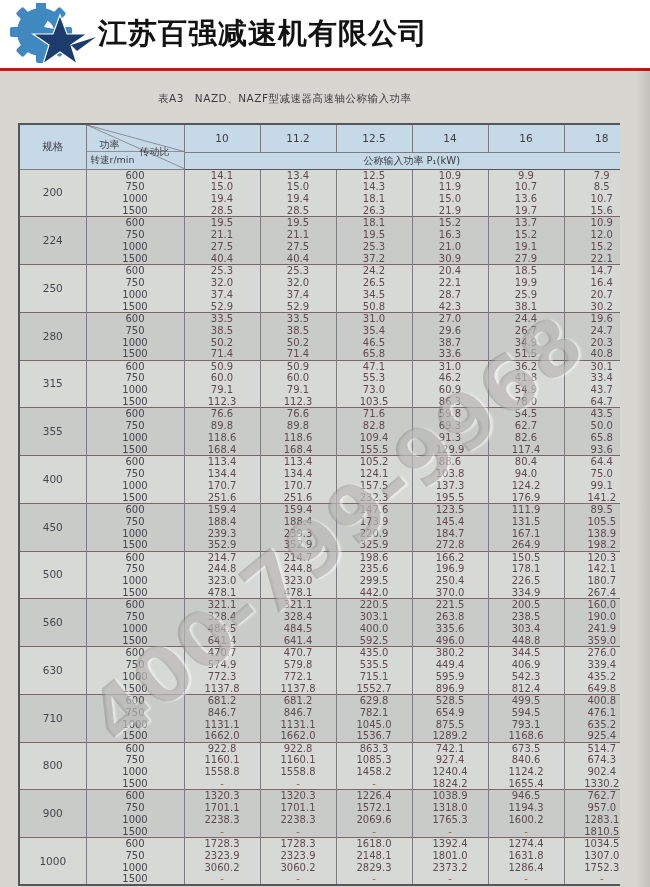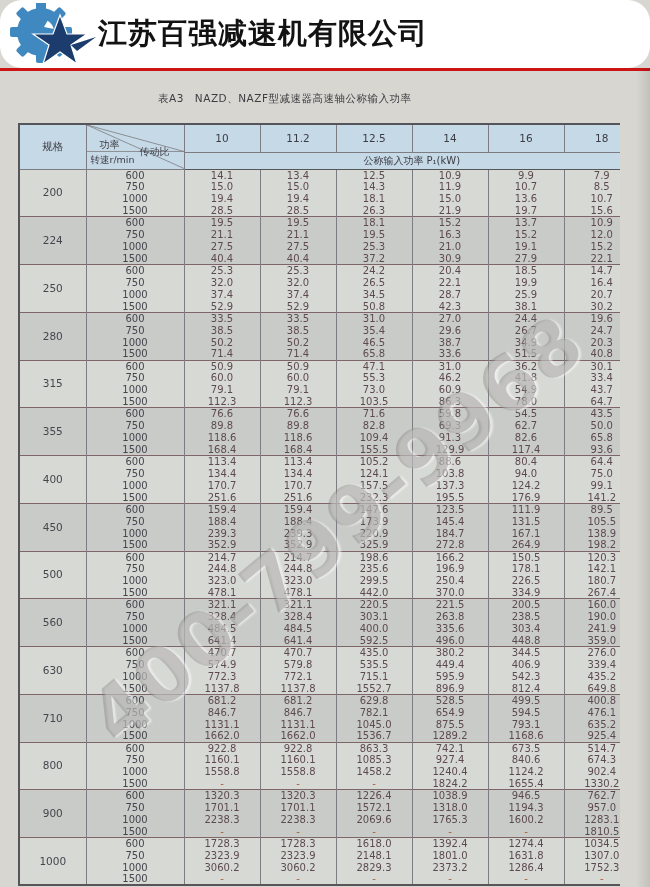--- a/index.html
+++ b/index.html
@@ -8,21 +8,21 @@
     font-family:"DejaVu Sans","Liberation Sans",sans-serif;
     background:#b0aeaa;
   }
   .page {
     position:relative; width:650px; height:887px;
     background:#d8d6d1; overflow:hidden;
   }
   
   .banner {
     position:relative; width:650px; height:68px; background:#ffffff;
-    display:flex; align-items:flex-start;border-radius:22px;
+    display:flex; align-items:flex-start;
   }
   .logo { position:absolute; left:8px; top:3px; width:88px; height:62px; }
   .company {
     position:absolute; left:98px; top:14px;
     font-size:29px; font-weight:bold; color:#121212; letter-spacing:1px;
     white-space:nowrap;
   }
   .hotline {
     position:absolute; right:10px; top:28px;
     font-size:20px; font-weight:bold; color:#e60404; letter-spacing:0.5px;

